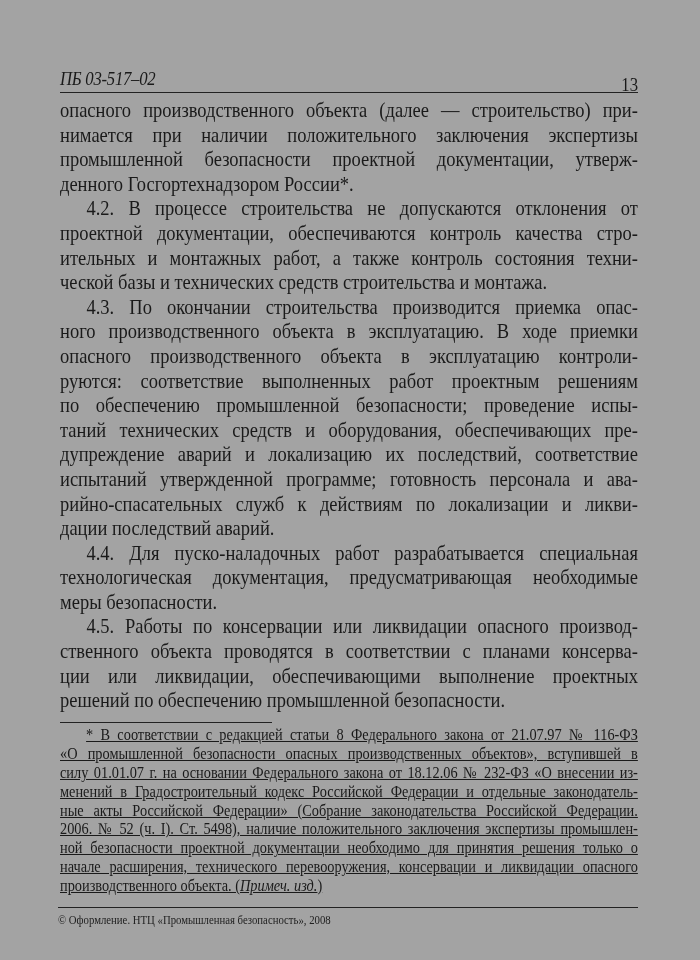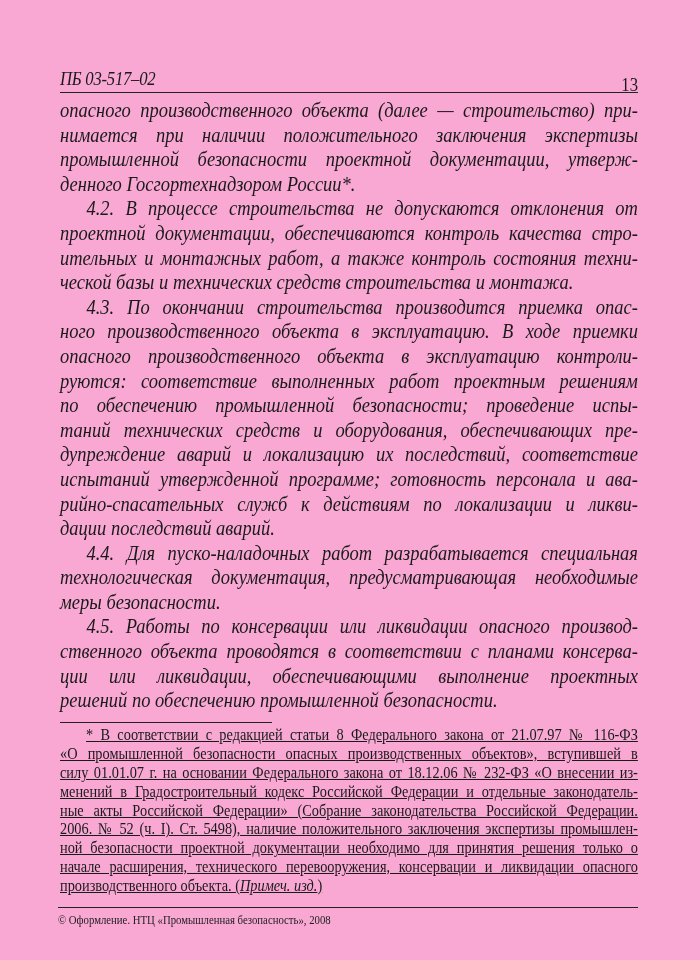--- a/index.html
+++ b/index.html
@@ -13,21 +13,21 @@
       position: relative;
       overflow: hidden;
       font-family: "Liberation Serif", "DejaVu Serif", serif;
       color: #1a1a1a;
     }
     .page {
       position: absolute;
       left: 0; top: 0;
       width: 700px;
       height: 960px;
-      background: #f9a8d4;
+      background: #a3a3a3;
     }
     
     .running-header {
       position: absolute;
       left: 60px;
       top: 70px;
       width: 578px;
       height: 22px;
       border-bottom: 1.6px solid #222;
     }
@@ -49,21 +49,20 @@
       transform: scaleX(0.88);
       transform-origin: right bottom;
     }
 
     
     .body-text {
       position: absolute;
       left: 60px;
       top: 98px;
       width: 578px;
-      font-style: italic;
     }
     .line {
       display: block;
       height: 24.6px;
       line-height: 24.6px;
       font-size: 21px;
       white-space: nowrap;
       text-align: justify;
       text-align-last: justify;
       width: 656px;

